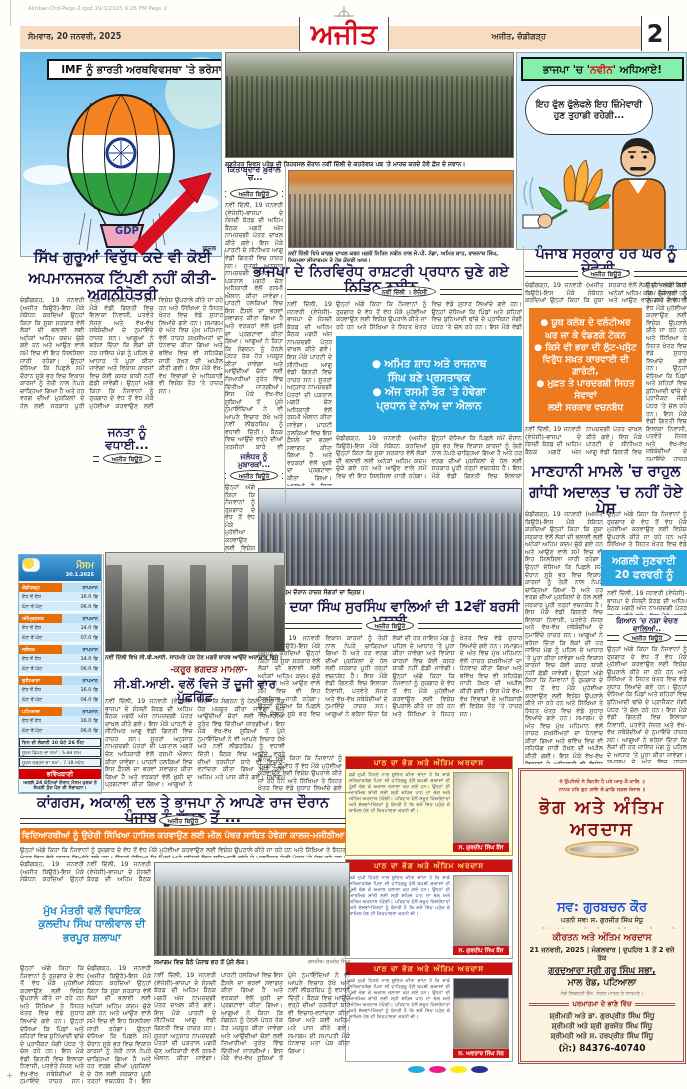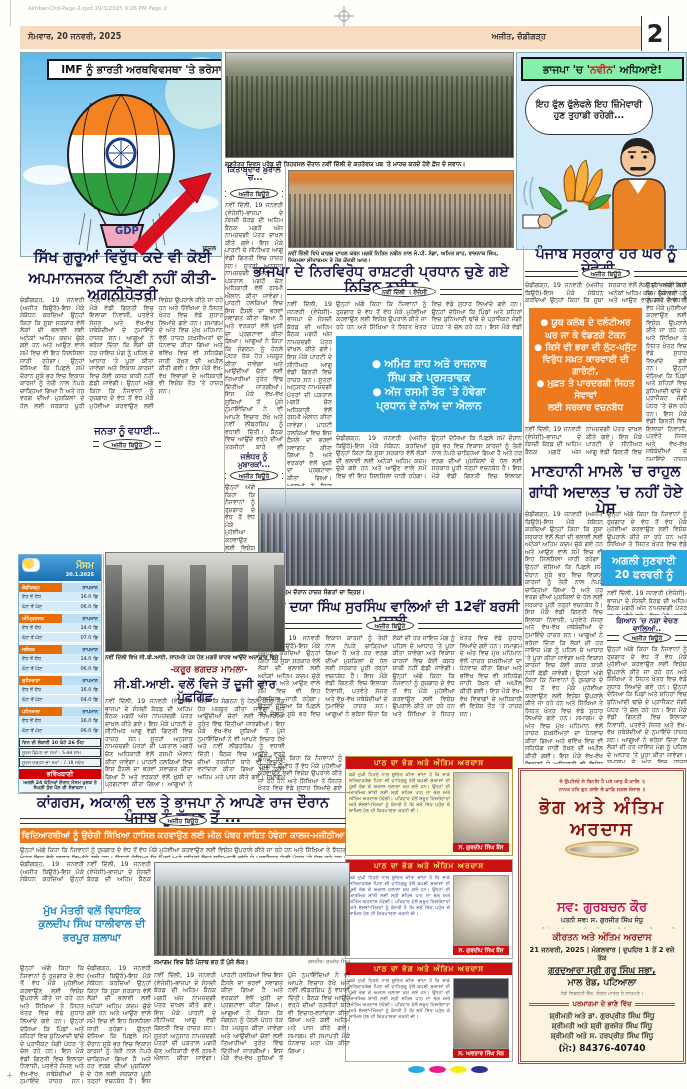--- a/index.html
+++ b/index.html
@@ -61,20 +61,22 @@
     <circle cx="10" cy="10" r="5" fill="none" stroke="#999" stroke-width="1"></circle>
     <line x1="10" y1="0" x2="10" y2="20" stroke="#999" stroke-width="1"></line>
     <line x1="0" y1="10" x2="20" y2="10" stroke="#999" stroke-width="1"></line>
   </svg>
   <div class="abs" style="left:10px;top:0;width:1px;height:26px;background:#ccc;"></div>
 
   <div class="abs" style="left:20px;top:26px;width:648px;height:23px;background:#f8dcc2;">
     <div class="abs" style="left:8px;top:6px;font-size:8px;font-weight:bold;color:#333;">ਸੋਮਵਾਰ, 20 ਜਨਵਰੀ, 2025</div>
     <div class="abs" style="right:122px;top:6px;font-size:8px;font-weight:bold;color:#333;">ਅਜੀਤ, ਚੰਡੀਗੜ੍ਹ</div>
   </div>
+  <div class="abs" style="left:299px;top:17px;width:90px;height:34px;background:#fff;border-left:1px solid #555;border-right:1px solid #555;
+       display:flex;align-items:center;justify-content:center;font-size:27px;font-weight:800;color:#d50d1d;">ਅਜੀਤ</div>
   <div class="abs" style="left:641px;top:16px;width:28px;height:35px;background:#fff;border-left:1.5px solid #333;border-right:1.5px solid #333;
        display:flex;align-items:center;justify-content:center;font-size:24px;font-weight:bold;color:#222;">2</div>
 
   <div class="abs" style="left:20px;top:52px;width:202px;height:205px;border:1px solid #8aa;overflow:hidden;">
     <svg width="202" height="205" viewBox="0 0 202 205">
       <defs>
         <linearGradient id="sky" x1="0" y1="0" x2="0" y2="1">
           <stop offset="0" stop-color="#5fb9ea"></stop>
             <stop offset="1" stop-color="#e8f6ff"></stop>
         </linearGradient>
@@ -194,21 +196,21 @@
   <div class="abs bluebox" style="left:336px;top:336px;width:186px;height:96px;font-size:10.5px;line-height:1.35;">● ਅਮਿਤ ਸ਼ਾਹ ਅਤੇ ਰਾਜਨਾਥ
 ਸਿੰਘ ਬਣੇ ਪ੍ਰਸਤਾਵਕ
 ● ਅੱਜ ਰਸਮੀ ਤੌਰ 'ਤੇ ਹੋਵੇਗਾ
 ਪ੍ਰਧਾਨ ਦੇ ਨਾਂਅ ਦਾ ਐਲਾਨ</div>
   <div class="abs body-sm cols2" style="left:336px;top:434px;width:186px;height:52px;">ਚੰਡੀਗੜ੍ਹ, 19 ਜਨਵਰੀ (ਅਜੀਤ ਬਿਊਰੋ)-ਇਸ ਮੌਕੇ ਸੰਬੋਧਨ ਕਰਦਿਆਂ ਉਨ੍ਹਾਂ ਕਿਹਾ ਕਿ ਸੂਬਾ ਸਰਕਾਰ ਵੱਲੋਂ ਲੋਕਾਂ ਦੀ ਭਲਾਈ ਲਈ ਅਨੇਕਾਂ ਅਹਿਮ ਕਦਮ ਚੁੱਕੇ ਗਏ ਹਨ ਅਤੇ ਆਉਣ ਵਾਲੇ ਸਮੇਂ ਵਿਚ ਵੀ ਇਹ ਸਿਲਸਿਲਾ ਜਾਰੀ ਰਹੇਗਾ। ਉਨ੍ਹਾਂ ਦੱਸਿਆ ਕਿ ਪਿਛਲੇ ਸਮੇਂ ਦੌਰਾਨ ਸੂਬੇ ਭਰ ਵਿਚ ਵਿਕਾਸ ਕਾਰਜਾਂ ਨੂੰ ਤੇਜ਼ੀ ਨਾਲ ਨੇਪਰੇ ਚਾੜ੍ਹਿਆ ਗਿਆ ਹੈ ਅਤੇ ਹਰ ਵਰਗ ਦੀਆਂ ਮੁਸ਼ਕਿਲਾਂ ਦੇ ਹੱਲ ਲਈ ਸਰਕਾਰ ਪੂਰੀ ਤਰ੍ਹਾਂ ਵਚਨਬੱਧ ਹੈ। ਇਸ ਮੌਕੇ ਵੱਡੀ ਗਿਣਤੀ ਵਿਚ ਇਲਾਕਾ ਨਿਵਾਸੀ, ਪਤਵੰਤੇ ਸੱਜਣ ਅਤੇ ਵੱਖ-ਵੱਖ ਜਥੇਬੰਦੀਆਂ ਦੇ ਨੁਮਾਇੰਦੇ ਹਾਜ਼ਰ ਸਨ। ਆਗੂਆਂ ਨੇ ਭਰੋਸਾ ਦਿੱਤਾ ਕਿ ਲੋਕਾਂ ਦੀ ਹਰ ਜਾਇਜ਼ ਮੰਗ ਨੂੰ ਪਹਿਲ ਦੇ ਆਧਾਰ 'ਤੇ ਪੂਰਾ ਕੀਤਾ ਜਾਵੇਗਾ ਅਤੇ ਵਿਕਾਸ ਕਾਰਜਾਂ ਵਿਚ ਕੋਈ ਕਸਰ ਬਾਕੀ ਨਹੀਂ ਛੱਡੀ ਜਾਵੇਗੀ। ਉਨ੍ਹਾਂ ਅੱਗੇ ਕਿਹਾ ਕਿ ਨੌਜਵਾਨਾਂ ਨੂੰ ਰੁਜ਼ਗਾਰ ਦੇ ਵੱਧ ਤੋਂ ਵੱਧ ਮੌਕੇ ਮੁਹੱਈਆ ਕਰਵਾਉਣ ਲਈ ਵਿਸ਼ੇਸ਼ ਉਪਰਾਲੇ ਕੀਤੇ ਜਾ ਰਹੇ ਹਨ ਅਤੇ ਸਿੱਖਿਆ ਤੇ ਸਿਹਤ ਖੇਤਰ ਵਿਚ ਵੱਡੇ ਸੁਧਾਰ ਲਿਆਂਦੇ ਗਏ ਹਨ। ਸਮਾਗਮ ਦੇ ਅੰਤ ਵਿਚ ਮੁੱਖ ਮਹਿਮਾਨ ਵੱਲੋਂ ਹਾਜ਼ਰ ਸ਼ਖ਼ਸੀਅਤਾਂ ਦਾ ਧੰਨਵਾਦ ਕੀਤਾ ਗਿਆ ਅਤੇ ਭਵਿੱਖ ਵਿਚ ਵੀ ਸਹਿਯੋਗ ਜਾਰੀ ਰੱਖਣ ਦੀ ਅਪੀਲ ਕੀਤੀ ਗਈ। ਇਸ ਮੌਕੇ ਵੱਖ-ਵੱਖ ਵਿਭਾਗਾਂ ਦੇ ਅਧਿਕਾਰੀ ਵੀ ਵਿਸ਼ੇਸ਼ ਤੌਰ 'ਤੇ ਹਾਜ਼ਰ ਸਨ।</div>
 
   <div class="abs hl" style="left:20px;top:271px;width:205px;height:20px;font-size:15px;">ਅਪਮਾਨਜਨਕ ਟਿੱਪਣੀ ਨਹੀਂ ਕੀਤੀ-ਅਗਨੀਹੋਤਰੀ</div>
   <div class="abs hl" style="left:20px;top:250px;width:205px;height:20px;font-size:15px;">ਸਿੱਖ ਗੁਰੂਆਂ ਵਿਰੁੱਧ ਕਦੇ ਵੀ ਕੋਈ</div>
   <div class="abs body-sm cols3" style="left:20px;top:296px;width:203px;height:256px;">ਚੰਡੀਗੜ੍ਹ, 19 ਜਨਵਰੀ (ਅਜੀਤ ਬਿਊਰੋ)-ਇਸ ਮੌਕੇ ਸੰਬੋਧਨ ਕਰਦਿਆਂ ਉਨ੍ਹਾਂ ਕਿਹਾ ਕਿ ਸੂਬਾ ਸਰਕਾਰ ਵੱਲੋਂ ਲੋਕਾਂ ਦੀ ਭਲਾਈ ਲਈ ਅਨੇਕਾਂ ਅਹਿਮ ਕਦਮ ਚੁੱਕੇ ਗਏ ਹਨ ਅਤੇ ਆਉਣ ਵਾਲੇ ਸਮੇਂ ਵਿਚ ਵੀ ਇਹ ਸਿਲਸਿਲਾ ਜਾਰੀ ਰਹੇਗਾ। ਉਨ੍ਹਾਂ ਦੱਸਿਆ ਕਿ ਪਿਛਲੇ ਸਮੇਂ ਦੌਰਾਨ ਸੂਬੇ ਭਰ ਵਿਚ ਵਿਕਾਸ ਕਾਰਜਾਂ ਨੂੰ ਤੇਜ਼ੀ ਨਾਲ ਨੇਪਰੇ ਚਾੜ੍ਹਿਆ ਗਿਆ ਹੈ ਅਤੇ ਹਰ ਵਰਗ ਦੀਆਂ ਮੁਸ਼ਕਿਲਾਂ ਦੇ ਹੱਲ ਲਈ ਸਰਕਾਰ ਪੂਰੀ ਤਰ੍ਹਾਂ ਵਚਨਬੱਧ ਹੈ। ਇਸ ਮੌਕੇ ਵੱਡੀ ਗਿਣਤੀ ਵਿਚ ਇਲਾਕਾ ਨਿਵਾਸੀ, ਪਤਵੰਤੇ ਸੱਜਣ ਅਤੇ ਵੱਖ-ਵੱਖ ਜਥੇਬੰਦੀਆਂ ਦੇ ਨੁਮਾਇੰਦੇ ਹਾਜ਼ਰ ਸਨ। ਆਗੂਆਂ ਨੇ ਭਰੋਸਾ ਦਿੱਤਾ ਕਿ ਲੋਕਾਂ ਦੀ ਹਰ ਜਾਇਜ਼ ਮੰਗ ਨੂੰ ਪਹਿਲ ਦੇ ਆਧਾਰ 'ਤੇ ਪੂਰਾ ਕੀਤਾ ਜਾਵੇਗਾ ਅਤੇ ਵਿਕਾਸ ਕਾਰਜਾਂ ਵਿਚ ਕੋਈ ਕਸਰ ਬਾਕੀ ਨਹੀਂ ਛੱਡੀ ਜਾਵੇਗੀ। ਉਨ੍ਹਾਂ ਅੱਗੇ ਕਿਹਾ ਕਿ ਨੌਜਵਾਨਾਂ ਨੂੰ ਰੁਜ਼ਗਾਰ ਦੇ ਵੱਧ ਤੋਂ ਵੱਧ ਮੌਕੇ ਮੁਹੱਈਆ ਕਰਵਾਉਣ ਲਈ ਵਿਸ਼ੇਸ਼ ਉਪਰਾਲੇ ਕੀਤੇ ਜਾ ਰਹੇ ਹਨ ਅਤੇ ਸਿੱਖਿਆ ਤੇ ਸਿਹਤ ਖੇਤਰ ਵਿਚ ਵੱਡੇ ਸੁਧਾਰ ਲਿਆਂਦੇ ਗਏ ਹਨ। ਸਮਾਗਮ ਦੇ ਅੰਤ ਵਿਚ ਮੁੱਖ ਮਹਿਮਾਨ ਵੱਲੋਂ ਹਾਜ਼ਰ ਸ਼ਖ਼ਸੀਅਤਾਂ ਦਾ ਧੰਨਵਾਦ ਕੀਤਾ ਗਿਆ ਅਤੇ ਭਵਿੱਖ ਵਿਚ ਵੀ ਸਹਿਯੋਗ ਜਾਰੀ ਰੱਖਣ ਦੀ ਅਪੀਲ ਕੀਤੀ ਗਈ। ਇਸ ਮੌਕੇ ਵੱਖ-ਵੱਖ ਵਿਭਾਗਾਂ ਦੇ ਅਧਿਕਾਰੀ ਵੀ ਵਿਸ਼ੇਸ਼ ਤੌਰ 'ਤੇ ਹਾਜ਼ਰ ਸਨ।</div>
   <div class="abs" style="left:93px;top:424px;width:68px;height:34px;background:#fffefa;padding-top:2px;">
-    <div class="hl" style="font-size:10px;font-family:Liberation Serif, serif;">ਜਨਤਾ ਨੂੰ ਵਧਾਈ...</div>
+    <div class="hl" style="font-size:12px;">ਜਨਤਾ ਨੂੰ ਵਧਾਈ...</div>
     <div class="dl" style="margin-top:2px;">
       <div class="ln"></div>
         <span class="oval">ਅਜੀਤ ਬਿਊਰੋ</span>
         <div class="ln"></div>
     </div>
   </div>
 
   <div class="abs hl" style="left:525px;top:246px;width:162px;height:20px;font-size:14.5px;">ਪੰਜਾਬ ਸਰਕਾਰ ਹਰ ਘਰ ਨੂੰ ਦੇਵੇਗੀ...</div>
   <div class="abs dl" style="left:525px;top:268px;width:162px;">
     <div class="ln"></div>
@@ -370,21 +372,21 @@
       </div>
     </div>
   </div>
 
   <div class="abs ad-right" style="left:518px;top:768px;width:168px;height:296px;">
     <div style="font-size:5px;color:#a33;font-weight:bold;">ਜੋ ਉਪਜਿਓ ਸੋ ਬਿਨਸਿ ਹੈ ਪਰੋ ਆਜੁ ਕੈ ਕਾਲਿ ॥</div>
     <div style="font-size:5px;color:#a33;font-weight:bold;margin-top:-2px;">ਨਾਨਕ ਹਰਿ ਗੁਨ ਗਾਇ ਲੇ ਛਾਡਿ ਸਗਲ ਜੰਜਾਲ ॥</div>
     <div style="font-size:18px;font-weight:bold;color:#8b1212;letter-spacing:2px;">ਭੋਗ ਅਤੇ ਅੰਤਿਮ ਅਰਦਾਸ</div>
     <div style="width:64px;height:76px;border-radius:50%;background:radial-gradient(circle at 50% 38%,#efe7dc 0 30%,#cbbfae 62%,#a79a87 100%);
          border:3px solid #e7cfa0;box-shadow:0 0 0 2px #c9a96a;"></div>
-    <div style="font-size:13px;font-weight:bold;color:#be185d;margin-top:40px;">ਸਵ: ਗੁਰਬਚਨ ਕੌਰ</div>
+    <div style="font-size:13px;font-weight:bold;color:#1d4ed8;margin-top:40px;">ਸਵ: ਗੁਰਬਚਨ ਕੌਰ</div>
     <div style="font-size:6.5px;font-weight:bold;color:#333;margin-top:-2px;">ਪਤਨੀ ਸਵ: ਸ. ਗੁਰਜੀਤ ਸਿੰਘ ਸੰਧੂ</div>
     <div style="font-size:5.2px;color:#666;text-align:justify;height:28px;overflow:hidden;">ਆਪ ਜੀ ਨੂੰ ਬੜੇ ਦੁੱਖ ਨਾਲ ਸੂਚਿਤ ਕੀਤਾ ਜਾਂਦਾ ਹੈ ਕਿ ਸਾਡੇ ਪੂਜਨੀਕ ਮਾਤਾ ਜੀ ਵਾਹਿਗੁਰੂ ਵੱਲੋਂ ਬਖ਼ਸ਼ੀ ਸੁਆਸਾਂ ਦੀ ਪੂੰਜੀ ਭੋਗ ਕੇ ਅਕਾਲ ਚਲਾਣਾ ਕਰ ਗਏ ਹਨ। ਉਨ੍ਹਾਂ ਦੀ ਆਤਮਿਕ ਸ਼ਾਂਤੀ ਲਈ ਸ੍ਰੀ ਸਹਿਜ ਪਾਠ ਦੇ ਭੋਗ ਉਪਰੰਤ ਕੀਰਤਨ ਅਤੇ ਅੰਤਿਮ ਅਰਦਾਸ ਹੋਵੇਗੀ ਜੀ।</div>
     <div style="font-size:9px;font-weight:bold;color:#8b1212;">ਕੀਰਤਨ ਅਤੇ ਅੰਤਿਮ ਅਰਦਾਸ</div>
     <div style="font-size:6.8px;font-weight:bold;color:#222;">21 ਜਨਵਰੀ, 2025 | ਮੰਗਲਵਾਰ | ਦੁਪਹਿਰ 1 ਤੋਂ 2 ਵਜੇ ਤੱਕ</div>
     <div style="font-size:9px;font-weight:bold;color:#222;text-decoration:underline;">ਗੁਰਦੁਆਰਾ ਸ੍ਰੀ ਗੁਰੂ ਸਿੰਘ ਸਭਾ,</div>
     <div style="font-size:9px;font-weight:bold;color:#222;margin-top:-2px;">ਮਾਲ ਰੋਡ, ਪਟਿਆਲਾ</div>
     <div style="font-size:5px;color:#777;margin-top:-1px;">ਨੇੜੇ ਲਿਬਰਟੀ ਚੌਂਕ, ਸੰਗਤ ਮਾਰਗ ਦੇ ਸਾਹਮਣੇ।</div>
     <div style="display:flex;align-items:center;width:100%;gap:4px;">
       <div style="flex:1;border-top:3px double #a05252;"></div>
       <span style="font-size:6.8px;font-weight:bold;color:#8b1212;">ਪਰਮਾਤਮਾ ਦੇ ਭਾਣੇ ਵਿੱਚ</span>

